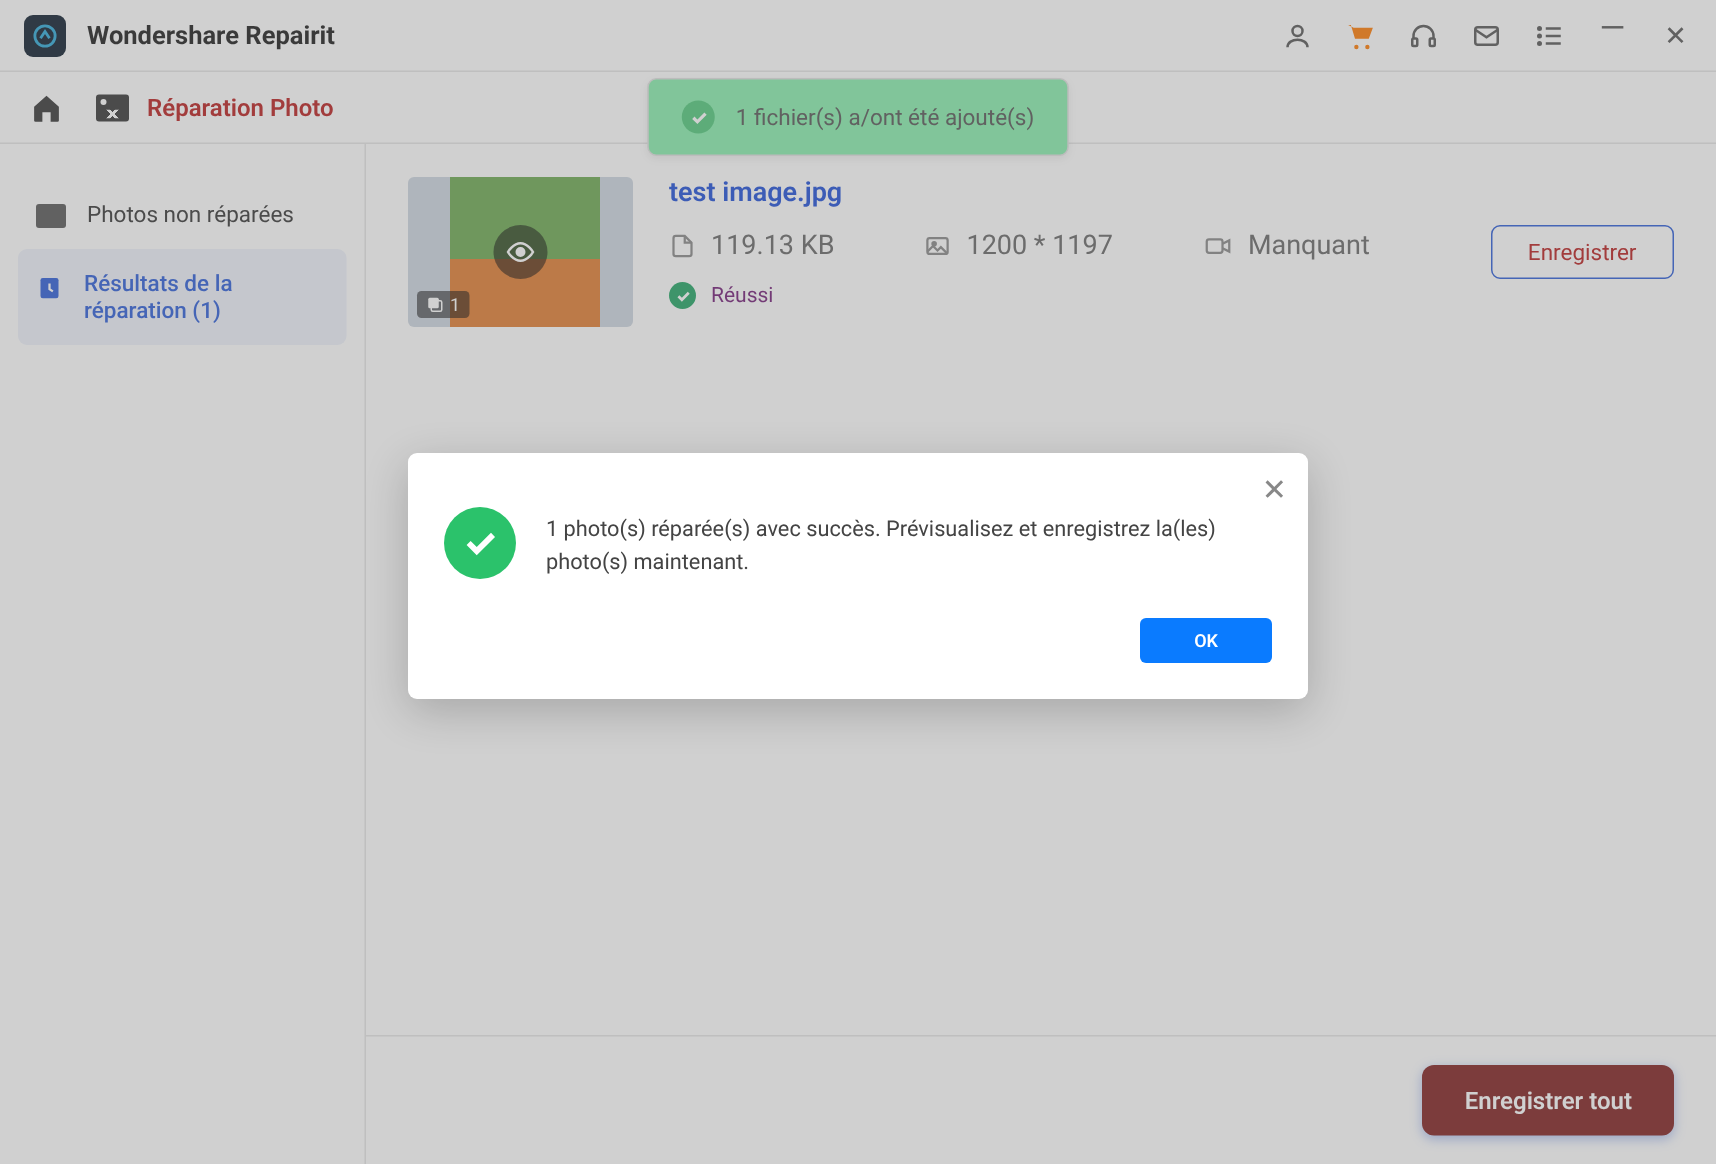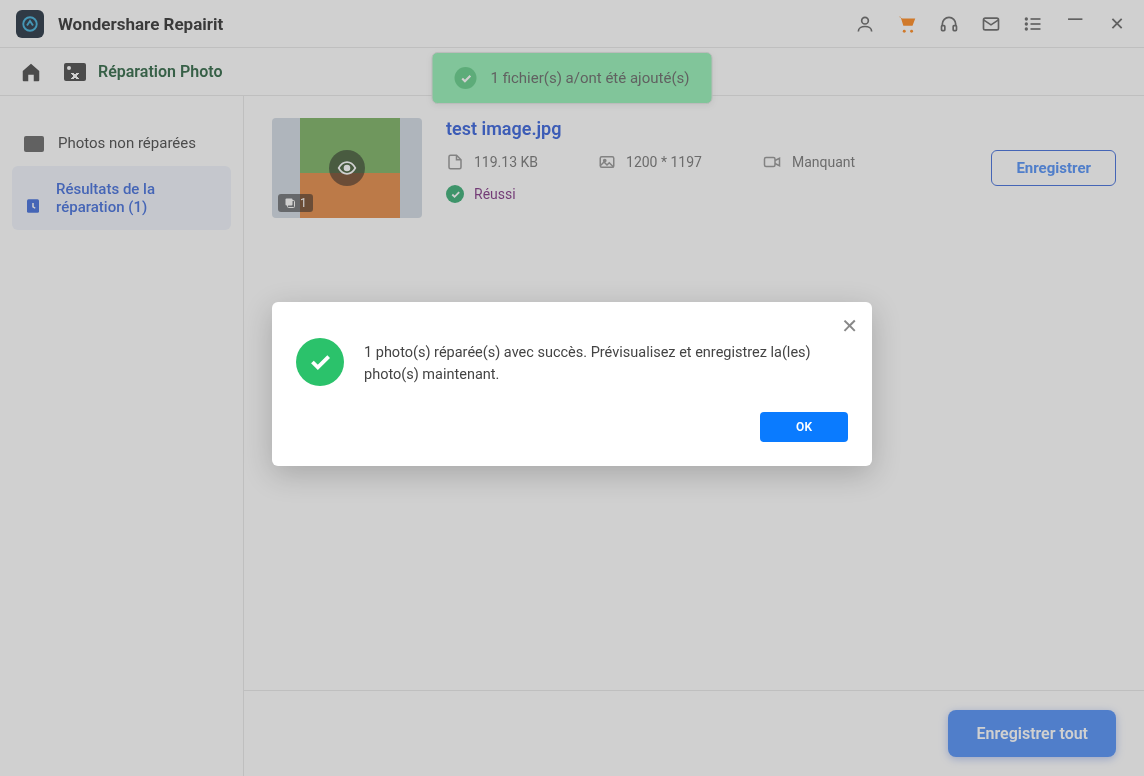--- a/index.html
+++ b/index.html
@@ -13,56 +13,56 @@
   .spacer { flex: 1; }
   .titlebar-icons { display: flex; align-items: center; gap: 20px; color:#555; }
   .titlebar-icons .ic { width:22px; height:22px; display:flex;align-items:center;justify-content:center; cursor:pointer;}
   .titlebar-icons .cart { color:#ff7a00; }
   .titlebar-icons .min { font-size:22px; position:relative; top:-4px;}
   .titlebar-icons .close { font-size:18px; }
 
   
   .breadcrumb { height: 48px; display: flex; align-items: center; padding: 0 20px; gap: 22px; border-bottom:1px solid #e5e5e5;}
   .breadcrumb .home { color:#333; cursor:pointer;}
-  .breadcrumb .crumb { display:flex; align-items:flex-end; gap:12px; font-size:16px; font-weight:600; color:#14532d;}
+  .breadcrumb .crumb { display:flex; align-items:flex-end; gap:12px; font-size:16px; font-weight:600; color:#b91c1c;}
   .breadcrumb .pic-ic { color:#333; background:#333; width:22px; height:18px; border-radius:2px; position:relative; display:inline-block;}
   .breadcrumb .pic-ic::before{content:"";position:absolute;top:3px;left:3px;width:4px;height:4px;border-radius:50%;background:#fff;}
   .breadcrumb .pic-ic::after{content:"";position:absolute;bottom:2px;left:3px;right:3px;height:6px;background:linear-gradient(135deg,transparent 45%,#fff 45%,#fff 55%,transparent 55%),linear-gradient(45deg,transparent 45%,#fff 45%,#fff 55%,transparent 55%);border-radius:1px;}
 
   
   .body { display:flex; height: calc(776px - 48px - 48px); }
   .sidebar { width: 244px; border-right:1px solid #e5e5e5; padding: 24px 12px; }
-  .side-item { display:flex; align-items:flex-end; gap: 14px; padding: 14px 12px; border-radius: 6px; cursor:pointer; font-size:15px; color:#333;}
+  .side-item { display:flex; align-items:flex-start; gap: 14px; padding: 14px 12px; border-radius: 6px; cursor:pointer; font-size:15px; color:#333;}
   .side-item.active { background:#eef2fb; color:#2a5bd7; font-weight:500;}
   .side-item .pic-ic-sm { width:20px; height:16px; background:#555; border-radius:2px; position:relative; flex-shrink:0; margin-top:2px;}
   .side-item.active .doc-ic { color:#2a5bd7; }
   .doc-ic { width:18px; height:20px; flex-shrink:0; margin-top:2px;}
 
   
   .content { flex:1; position:relative; padding: 22px 28px; overflow:auto;}
   .file-row { display:flex; gap: 24px; align-items:flex-start;}
   .thumb { width:150px; height:100px; background:#cdd6e0; border-radius:4px; position:relative; overflow:hidden;}
   .thumb-inner{ position:absolute; left:28px; top:0; right:22px; bottom:0; background:linear-gradient(#6aa84f 0%, #6aa84f 55%, #e07b2e 55%, #e07b2e 100%);}
   .thumb .eye-badge { position:absolute; top:50%; left:50%; transform:translate(-50%,-50%); width:36px;height:36px;border-radius:50%; background:rgba(0,0,0,.55); display:flex;align-items:center;justify-content:center;color:#fff;}
   .thumb .count { position:absolute; left:6px; bottom:6px; background:rgba(0,0,0,.55); color:#fff; font-size:12px; padding:2px 6px; border-radius:3px; display:flex;align-items:center;gap:4px;}
   .file-info { flex:1; }
   .file-name { font-size:18px; font-weight:600; color:#1d4ed8; margin-bottom:14px;}
-  .meta-row { display:flex; gap:60px; align-items:center; color:#666; font-size:14px; margin-bottom:14px;}
+  .meta-row { display:flex; gap:60px; align-items:center; color:#666; font-size:18px; margin-bottom:14px;}
   .meta-item { display:flex; align-items:center; gap:10px;}
   .status-row { display:flex; align-items:center; gap:10px; color:#701a75; font-size:14px;}
   .status-row .ok-circ { width:18px;height:18px;border-radius:50%; background:#1fa463; display:flex;align-items:center;justify-content:center;}
-  .save-btn { margin-left:auto; align-self:center; border:1.5px solid #2a5bd7; color:#3b82f6; background:#fff; padding:8px 24px; border-radius:6px; font-size:15px; font-weight:700; cursor:pointer;}
+  .save-btn { margin-left:auto; align-self:center; border:1.5px solid #2a5bd7; color:#b91c1c; background:#fff; padding:8px 24px; border-radius:6px; font-size:15px; font-weight:400; cursor:pointer;}
 
   
   .toast { position:absolute; top:52px; left:50%; transform:translateX(-50%); background:#86efac; border:1px solid #e0e0e0; border-radius:6px; box-shadow:0 2px 6px rgba(0,0,0,.08); padding:14px 22px; display:flex; align-items:center; gap:14px; color:#555; font-size:15px;}
   .toast .ok-circ-sm { width:22px;height:22px;border-radius:50%; background:#4fc87a; display:flex;align-items:center;justify-content:center;}
 
   
   .footer { position:absolute; bottom:0; left:244px; right:0; height:86px; border-top:1px solid #e5e5e5; display:flex; align-items:center; justify-content:flex-end; padding:0 28px; background:#fff;}
-  .save-all { background:#3b82f6; color:#fff; border:none; padding:14px 28px; border-radius:8px; font-size:16px; font-weight:600; cursor:pointer; box-shadow:0 2px 8px rgba(42,91,215,.4);}
+  .save-all { background:#7f1d1d; color:#fff; border:none; padding:14px 28px; border-radius:8px; font-size:16px; font-weight:600; cursor:pointer; box-shadow:0 2px 8px rgba(42,91,215,.4);}
 
   
   .overlay { position:absolute; inset:0; background:rgba(120,120,120,.35); display:flex; align-items:flex-start; justify-content:center; padding-top:302px; }
   .modal { width:600px; background:#fff; border-radius:6px; box-shadow:0 8px 30px rgba(0,0,0,.2); padding:20px 24px 24px; position:relative;}
   .modal .close-x { position:absolute; top:14px; right:14px; font-size:20px; color:#888; cursor:pointer; line-height:1;}
   .modal-body { display:flex; gap:20px; align-items:center; margin-top:16px;}
   .modal .big-ok { width:48px;height:48px;border-radius:50%; background:#2bc26b; flex-shrink:0; display:flex;align-items:center;justify-content:center;}
   .modal-text { color:#444; font-size:14.5px; line-height:1.5; padding-top:4px;}
   .modal-actions { display:flex; justify-content:flex-end; margin-top:26px;}
   .ok-btn { background:#0a7bff; color:#fff; border:none; padding:8px 36px; border-radius:4px; font-size:12px; font-weight:600; cursor:pointer;}

